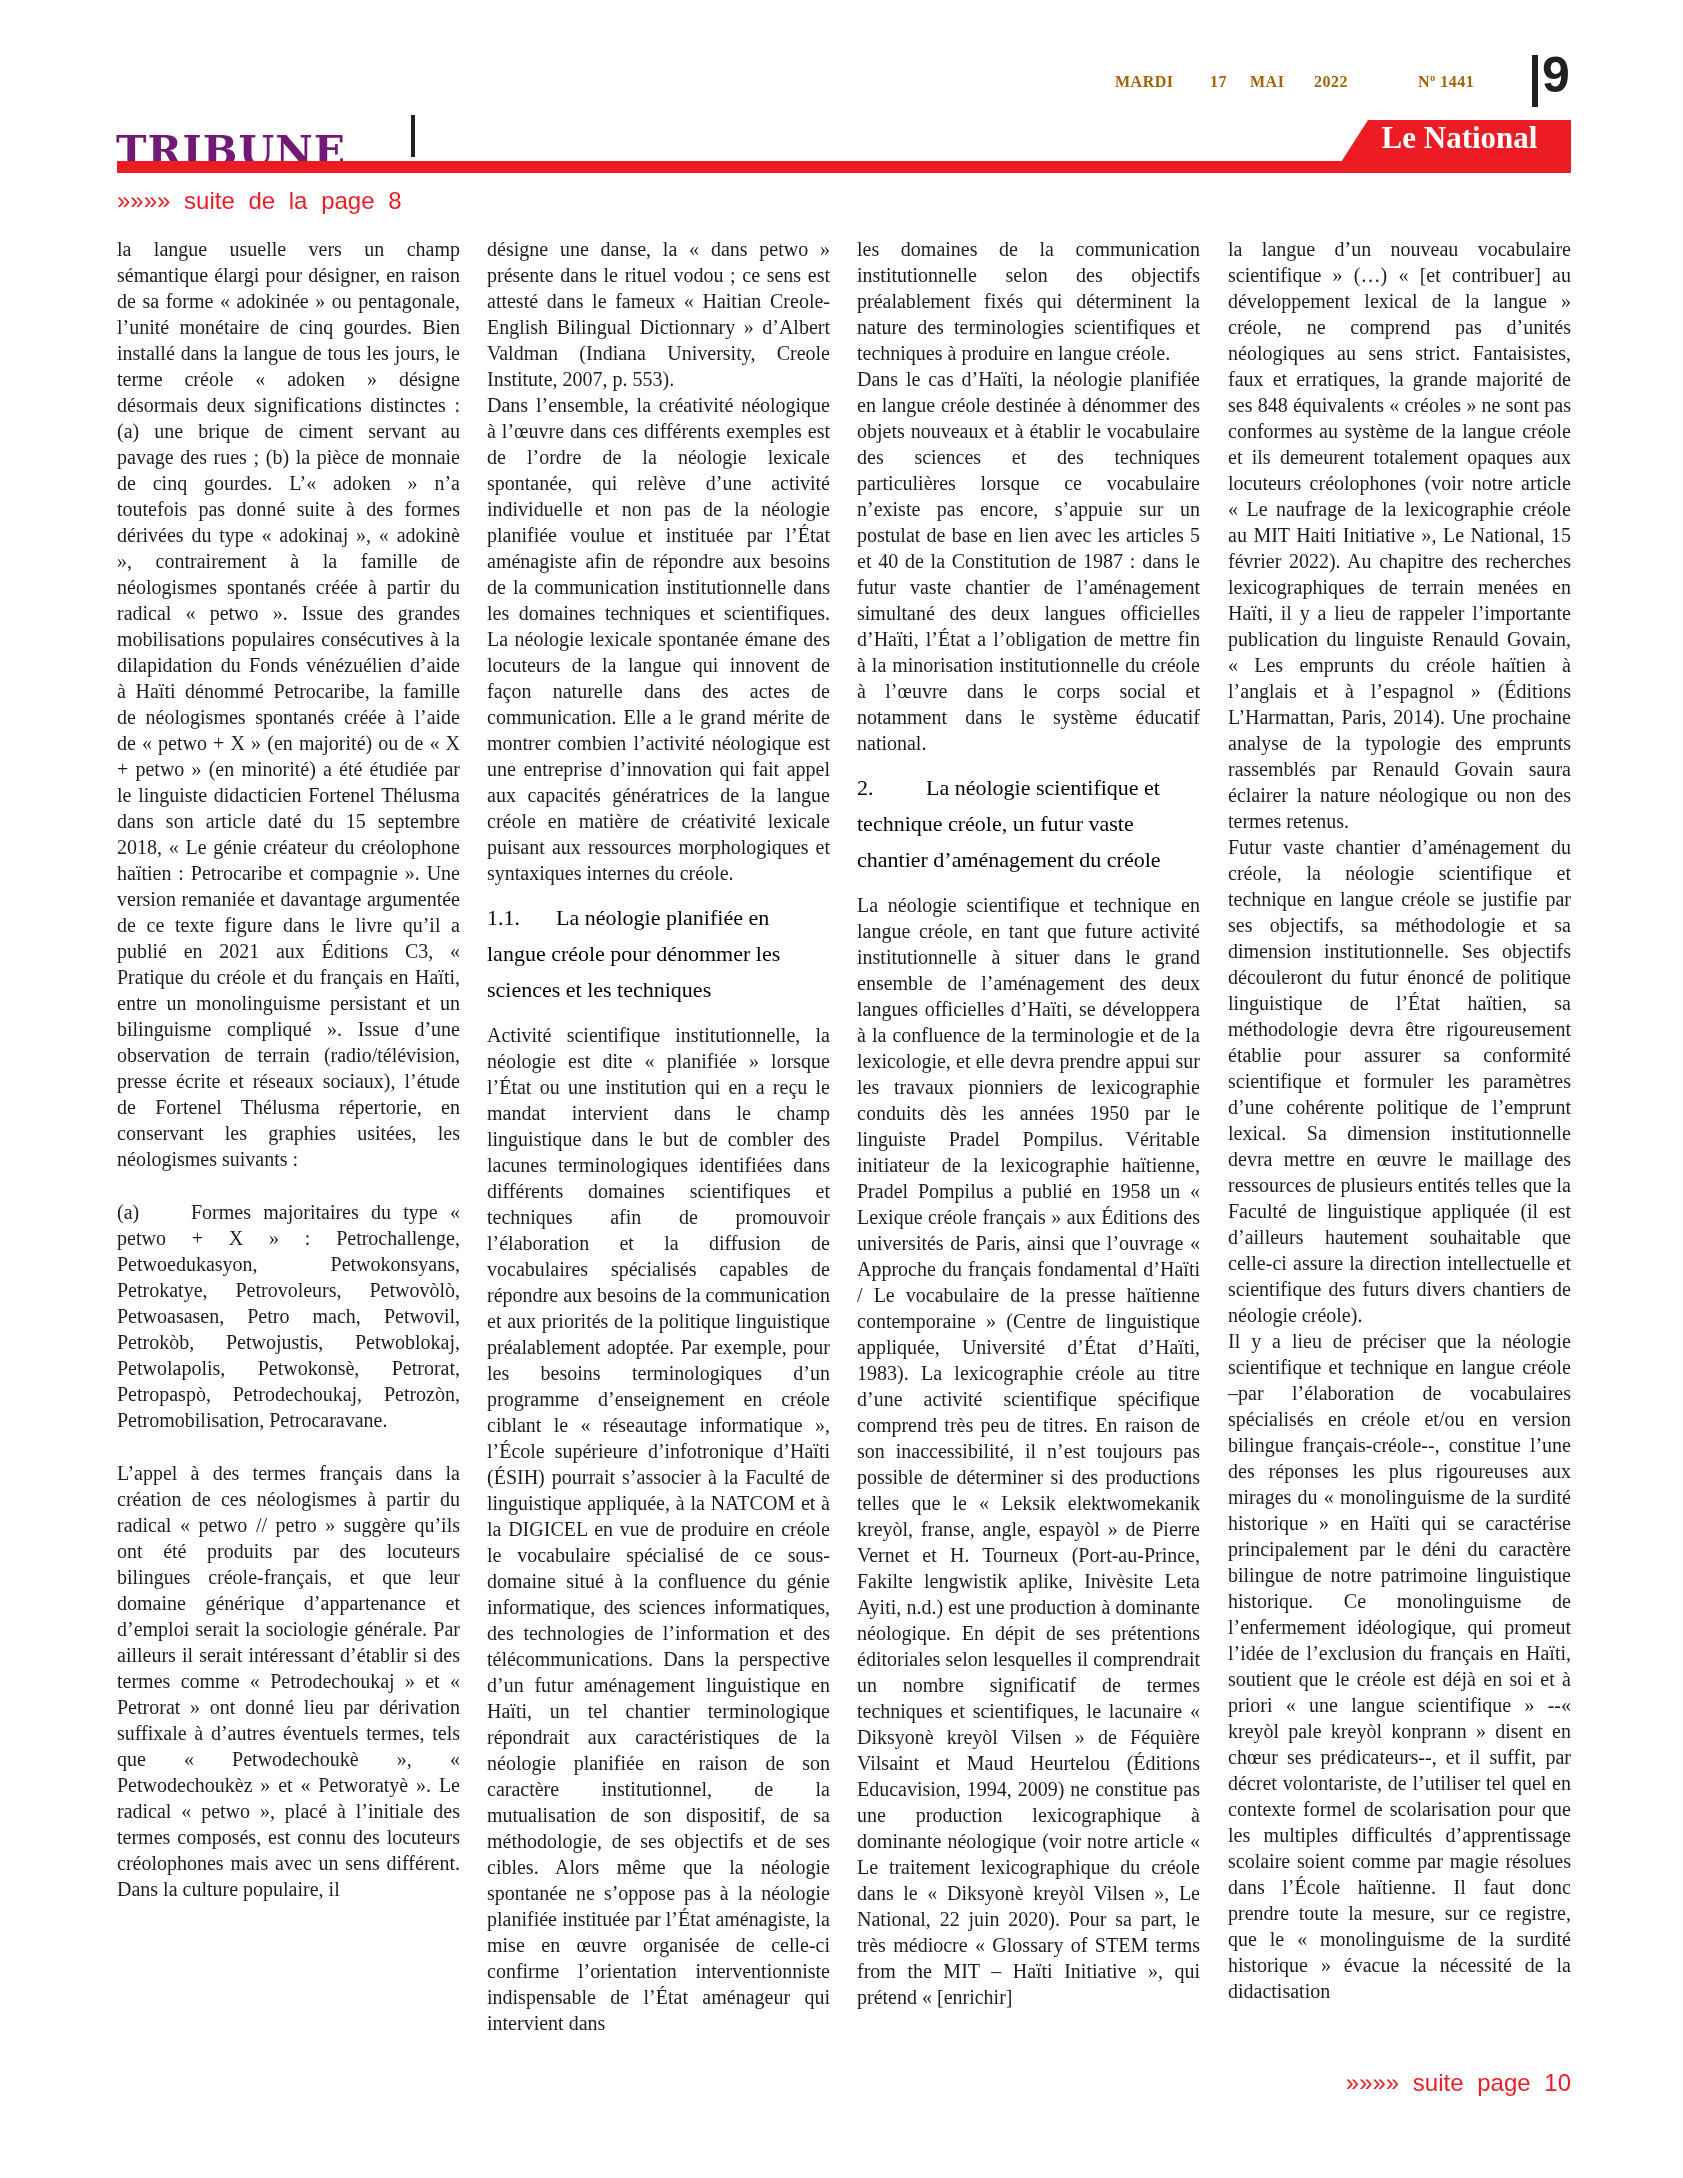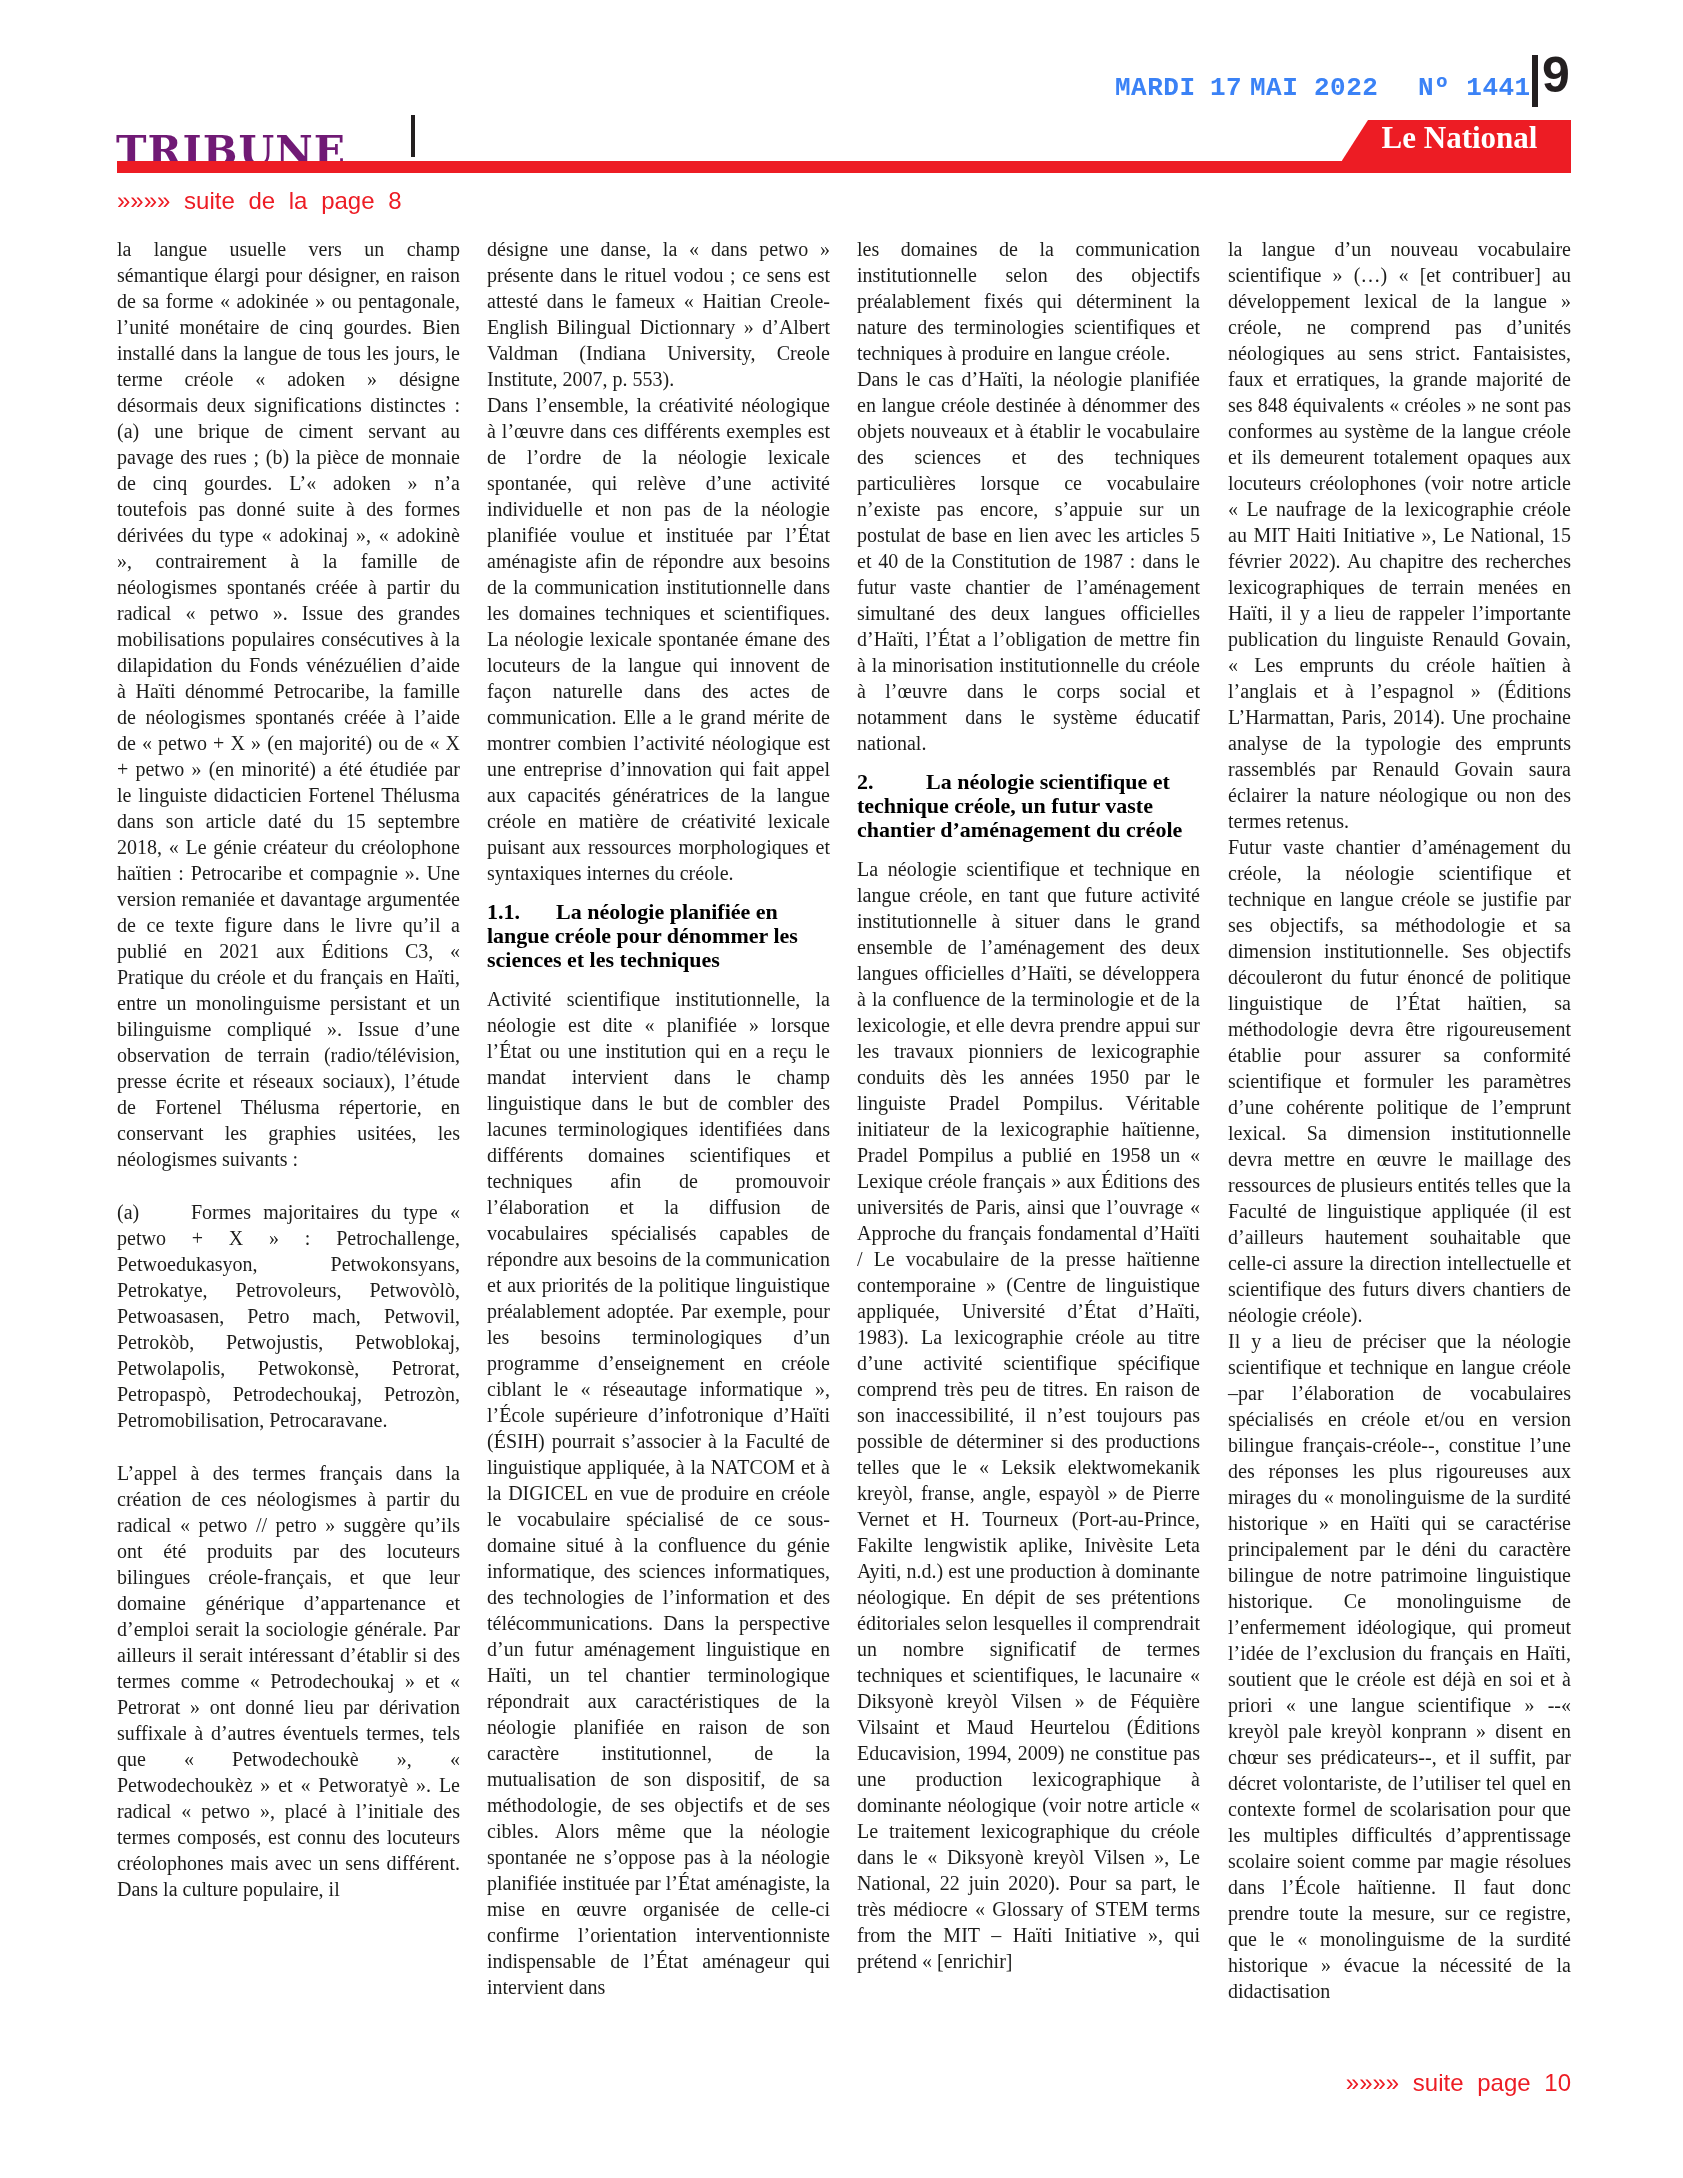--- a/index.html
+++ b/index.html
@@ -1,20 +1,20 @@
 <!DOCTYPE html>
 <html lang="fr"><head>
 <meta charset="utf-8">
 <style>
   html,body{margin:0;padding:0;background:#888;}
   .page{position:relative;width:1683px;height:2178px;background:#ffffff;overflow:hidden;
         font-family:"Liberation Serif", serif;color:#1d1d1b;}
   
-  .dateline span{position:absolute;top:73px;font-family:Liberation Mono, monospace;
-        font-weight:bold;font-size:26px;color:#3b82f6;letter-spacing:0.5px;white-space:nowrap;}
+  .dateline span{position:absolute;top:73px;font-family:Liberation Serif, serif;
+        font-weight:bold;font-size:16px;color:#a16207;letter-spacing:0.5px;white-space:nowrap;}
   .pagebar{position:absolute;left:1532px;top:55px;width:6px;height:52px;background:#231f20;}
   .pagenum{position:absolute;left:1542px;top:50px;font-family:"Liberation Sans", sans-serif;
         font-weight:bold;font-size:50px;color:#231f20;line-height:1;}
   .brand{position:absolute;left:1334px;top:120px;width:237px;height:53px;
         clip-path:polygon(34px 0,100% 0,100% 100%,0 100%);
         display:flex;align-items:flex-start;justify-content:center;padding-left:14px;box-sizing:border-box;}
   .brand-label{font-family:"Liberation Serif", serif;font-weight:bold;font-size:31px;color:#ffffff;white-space:nowrap;}
   .brand-notch{position:absolute;left:1324px;top:111px;width:9px;height:73px;background:#ffffff;
         transform:rotate(-32deg);}
   .section-title{position:absolute;left:116px;top:111px;font-family:"DejaVu Serif", serif;
@@ -25,21 +25,21 @@
         font-size:24px;word-spacing:7px;white-space:nowrap;}
   .cont-bottom{position:absolute;left:1228px;top:2069px;width:343px;text-align:right;
         font-family:"Liberation Sans", sans-serif;font-size:24px;word-spacing:7px;white-space:nowrap;}
   
   .col{position:absolute;top:236px;width:343px;font-size:20px;line-height:26px;
        text-align:justify;hyphens:auto;-webkit-hyphens:auto;}
   .col-1{left:117px;} .col-2{left:487px;} .col-3{left:857px;} .col-4{left:1228px;}
   .col p{margin:0;}
   .col p.gap{margin-top:27px;}
   .li-label{display:inline-block;width:74px;}
-  h2.sec{font-size:22px;line-height:24px;font-weight:bold;margin:14px 0 14px 0;
+  h2.sec{font-size:22px;line-height:36px;font-weight:normal;margin:14px 0 14px 0;
          text-align:left;color:#000;}
   h2.sec .num{display:inline-block;width:69px;}
 </style>
 </head>
 <body>
 
 <div class="page">
 
   <div class="dateline">
     <span style="left:1115px">MARDI</span>

